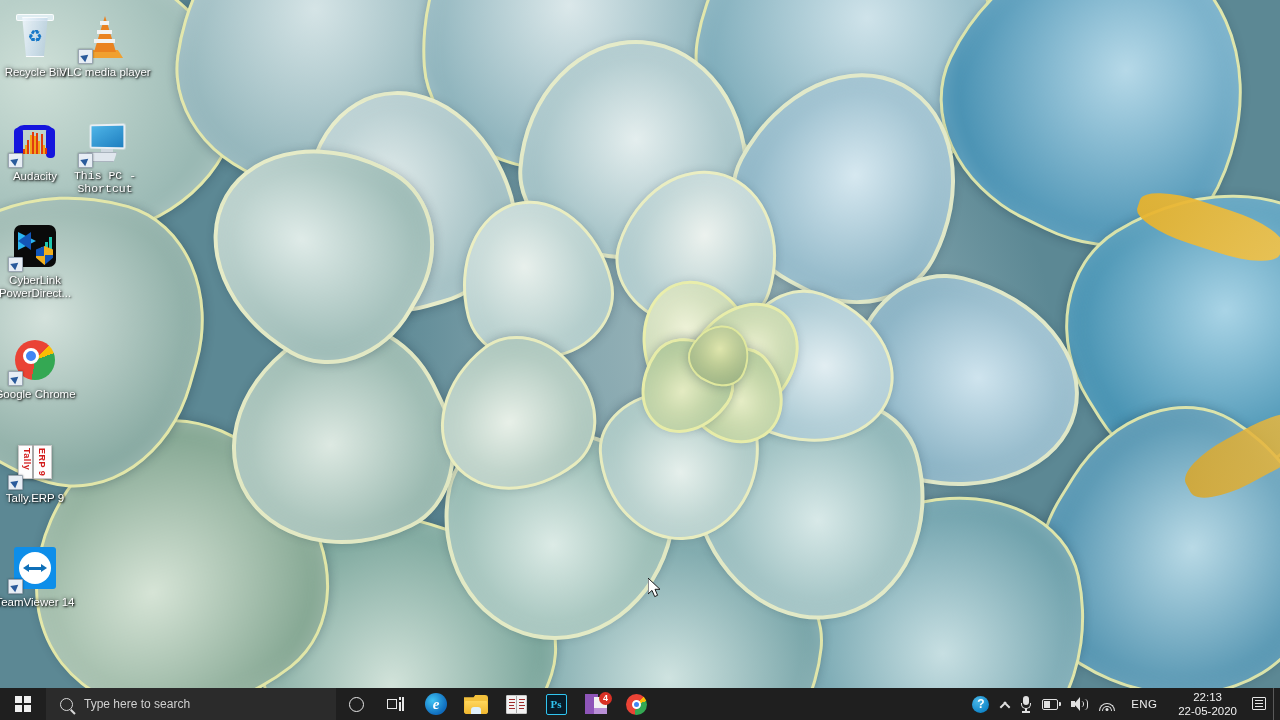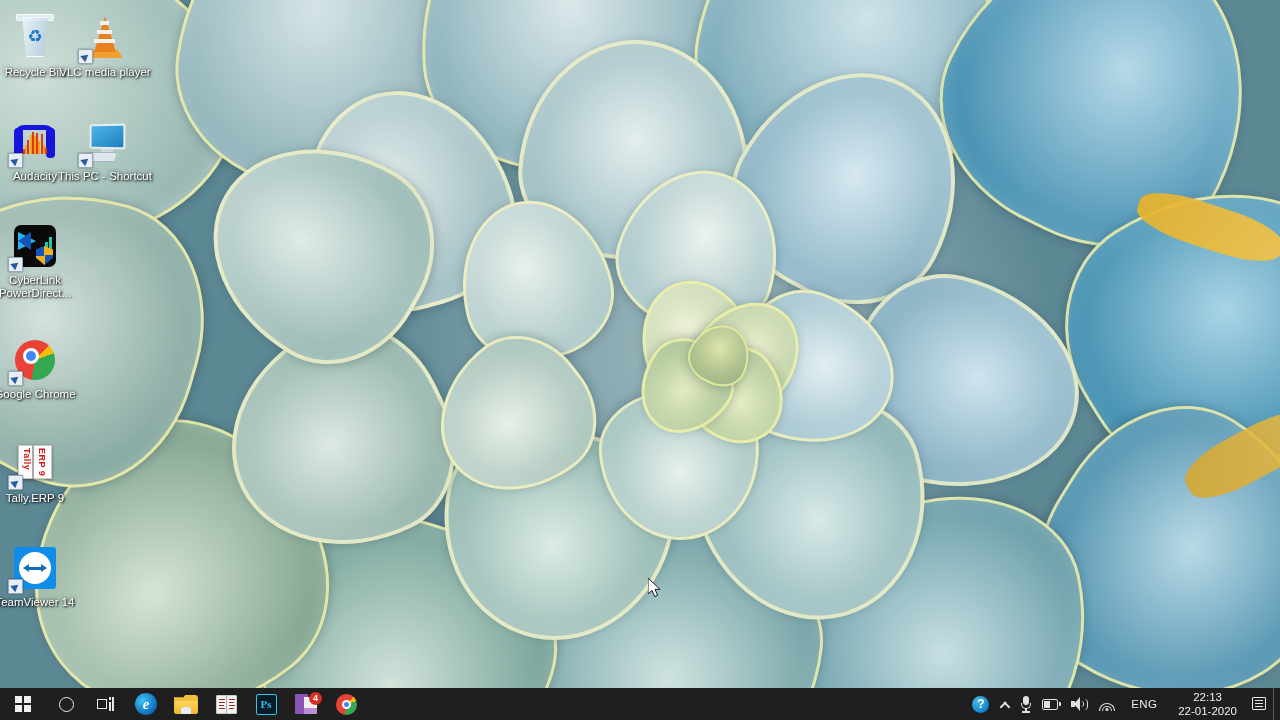--- a/index.html
+++ b/index.html
@@ -324,21 +324,21 @@
             <i style="left: 15.4px; height: 13px; background: rgb(242, 164, 26);"></i>
             <i style="left: 17.6px; height: 20px; background: rgb(226, 58, 14);"></i>
             <i style="left: 19.8px; height: 9px; background: rgb(242, 164, 26);"></i>
             <i style="left: 22px; height: 6px; background: rgb(226, 58, 14);"></i>
           </div>
         <span class="shortcut-arrow"></span>
       </div>
       <span class="label">Audacity</span>
     </div>
 
-    <div class="dicon" style="left:50px; top:118px;">
+    <div class="dicon" style="left:50px; top:118px;font-family:Liberation Mono, monospace;">
       <div class="glyph">
         <div class="ic-pc-screen"></div>
           <div class="ic-pc-stand"></div>
           <div class="ic-pc-kb"></div>
         <span class="shortcut-arrow"></span>
       </div>
       <span class="label">This PC - Shortcut</span>
     </div>
 
     <div class="dicon" style="left:-20px; top:222px;">
@@ -392,20 +392,24 @@
 
     <div id="start-btn">
       <span class="winlogo">
           <i></i>
           <i></i>
           <i></i>
           <i></i>
         </span>
     </div>
 
+    <div id="search-box">
+      <span class="mag"></span>
+      <span class="ph">Type here to search</span>
+    </div>
 
     <div class="tbicon">
       <span class="ic-cortana"></span>
     </div>
 
     <div class="tbicon">
       <span class="ic-taskview">
         <i style="left:0;top:2px;width:10px;height:10px;background:transparent;border:1.6px solid #e8e8e8;"></i>
         <i style="left:12px;top:0;width:1.6px;height:3px;"></i>
         <i style="left:12px;top:5px;width:1.6px;height:9px;"></i>
@@ -498,21 +502,21 @@
           <span class="d"></span>
         </span>
       </div>
 
       <div class="tray-item">
         <span class="lang">ENG</span>
       </div>
 
       <div id="clock">
         <span>22:13</span>
-        <span>22-01-2020</span>
+        <span>22-05-2020</span>
       </div>
 
       <div class="tray-item">
         <span class="ic-actioncenter">
           <span class="sh"></span>
         </span>
       </div>
 
       <div id="show-desktop"></div>
     </div>

